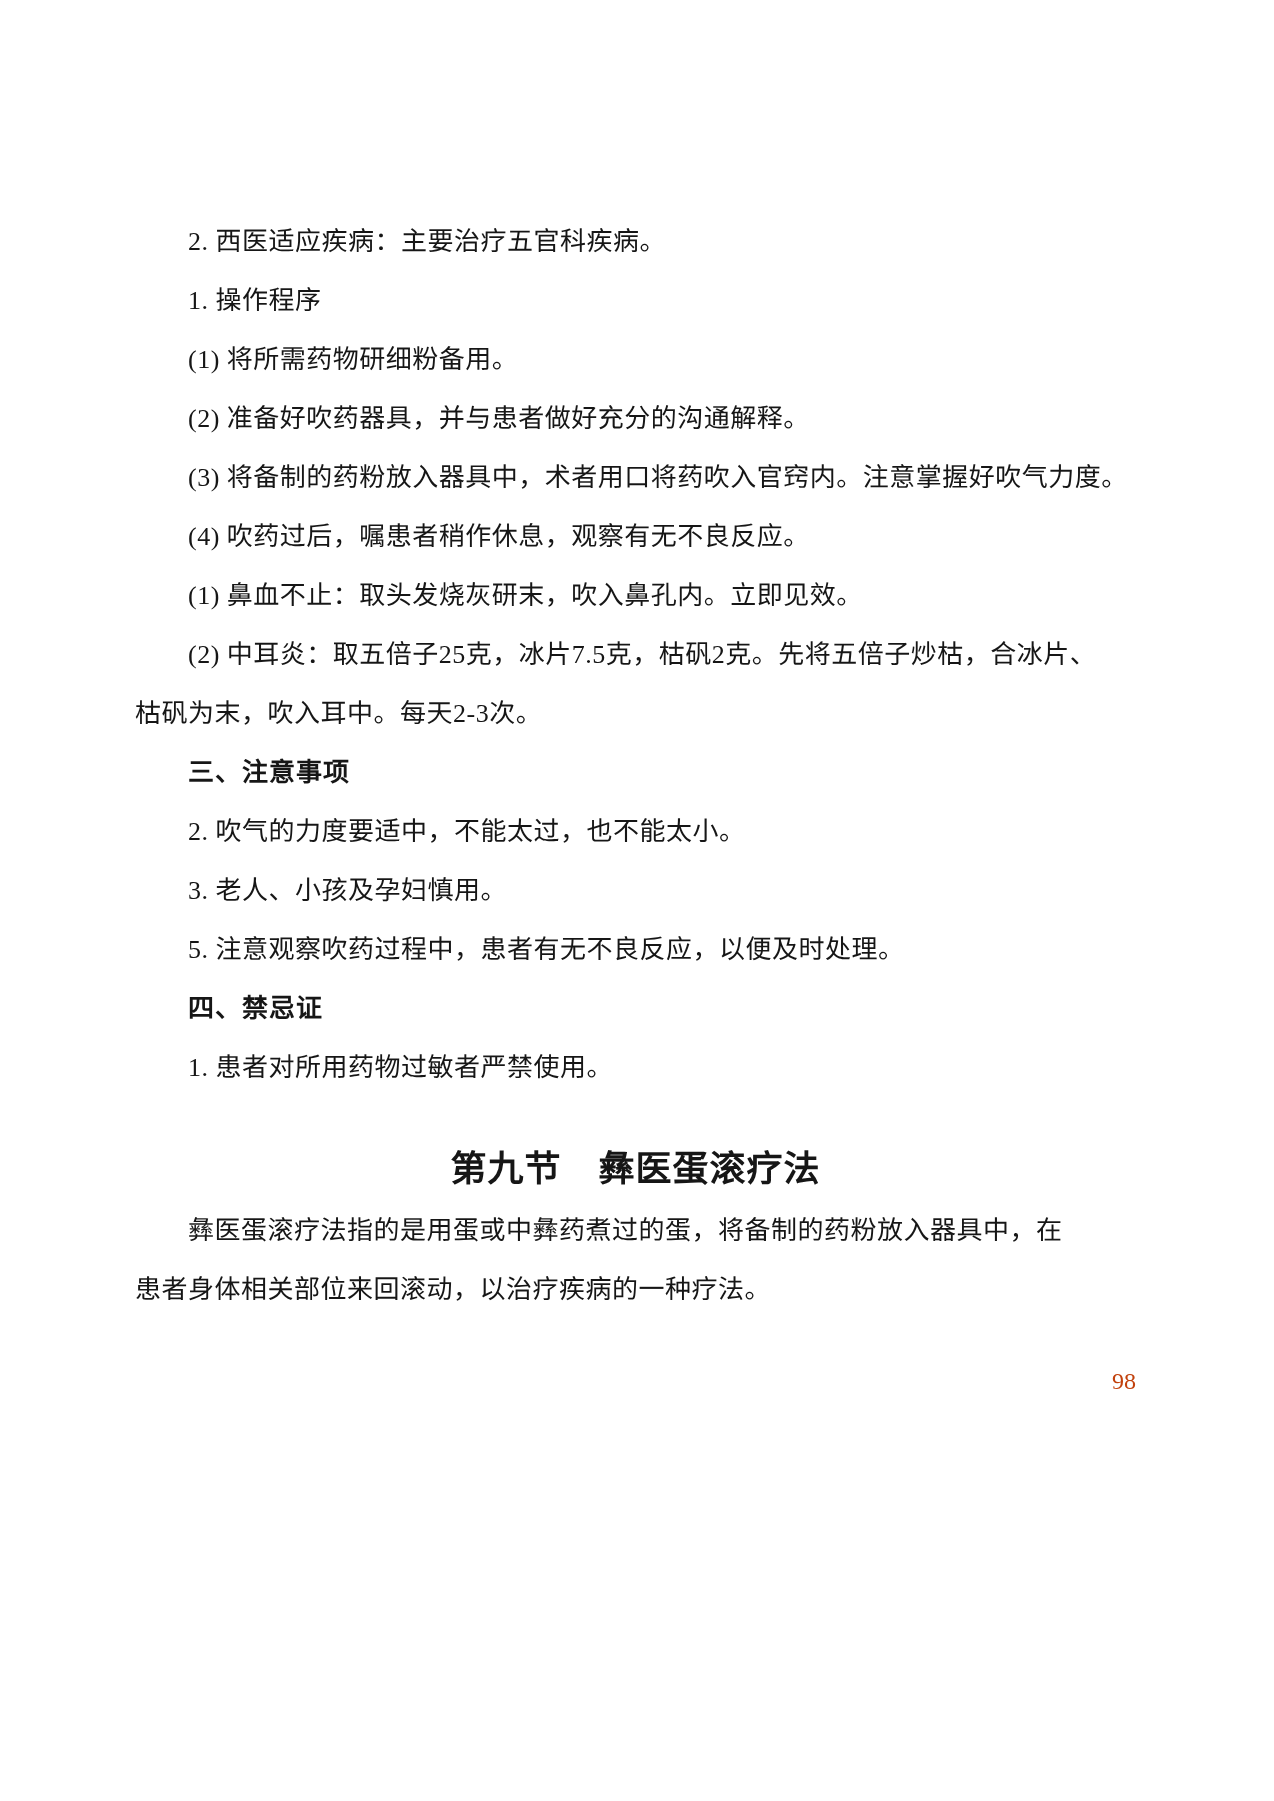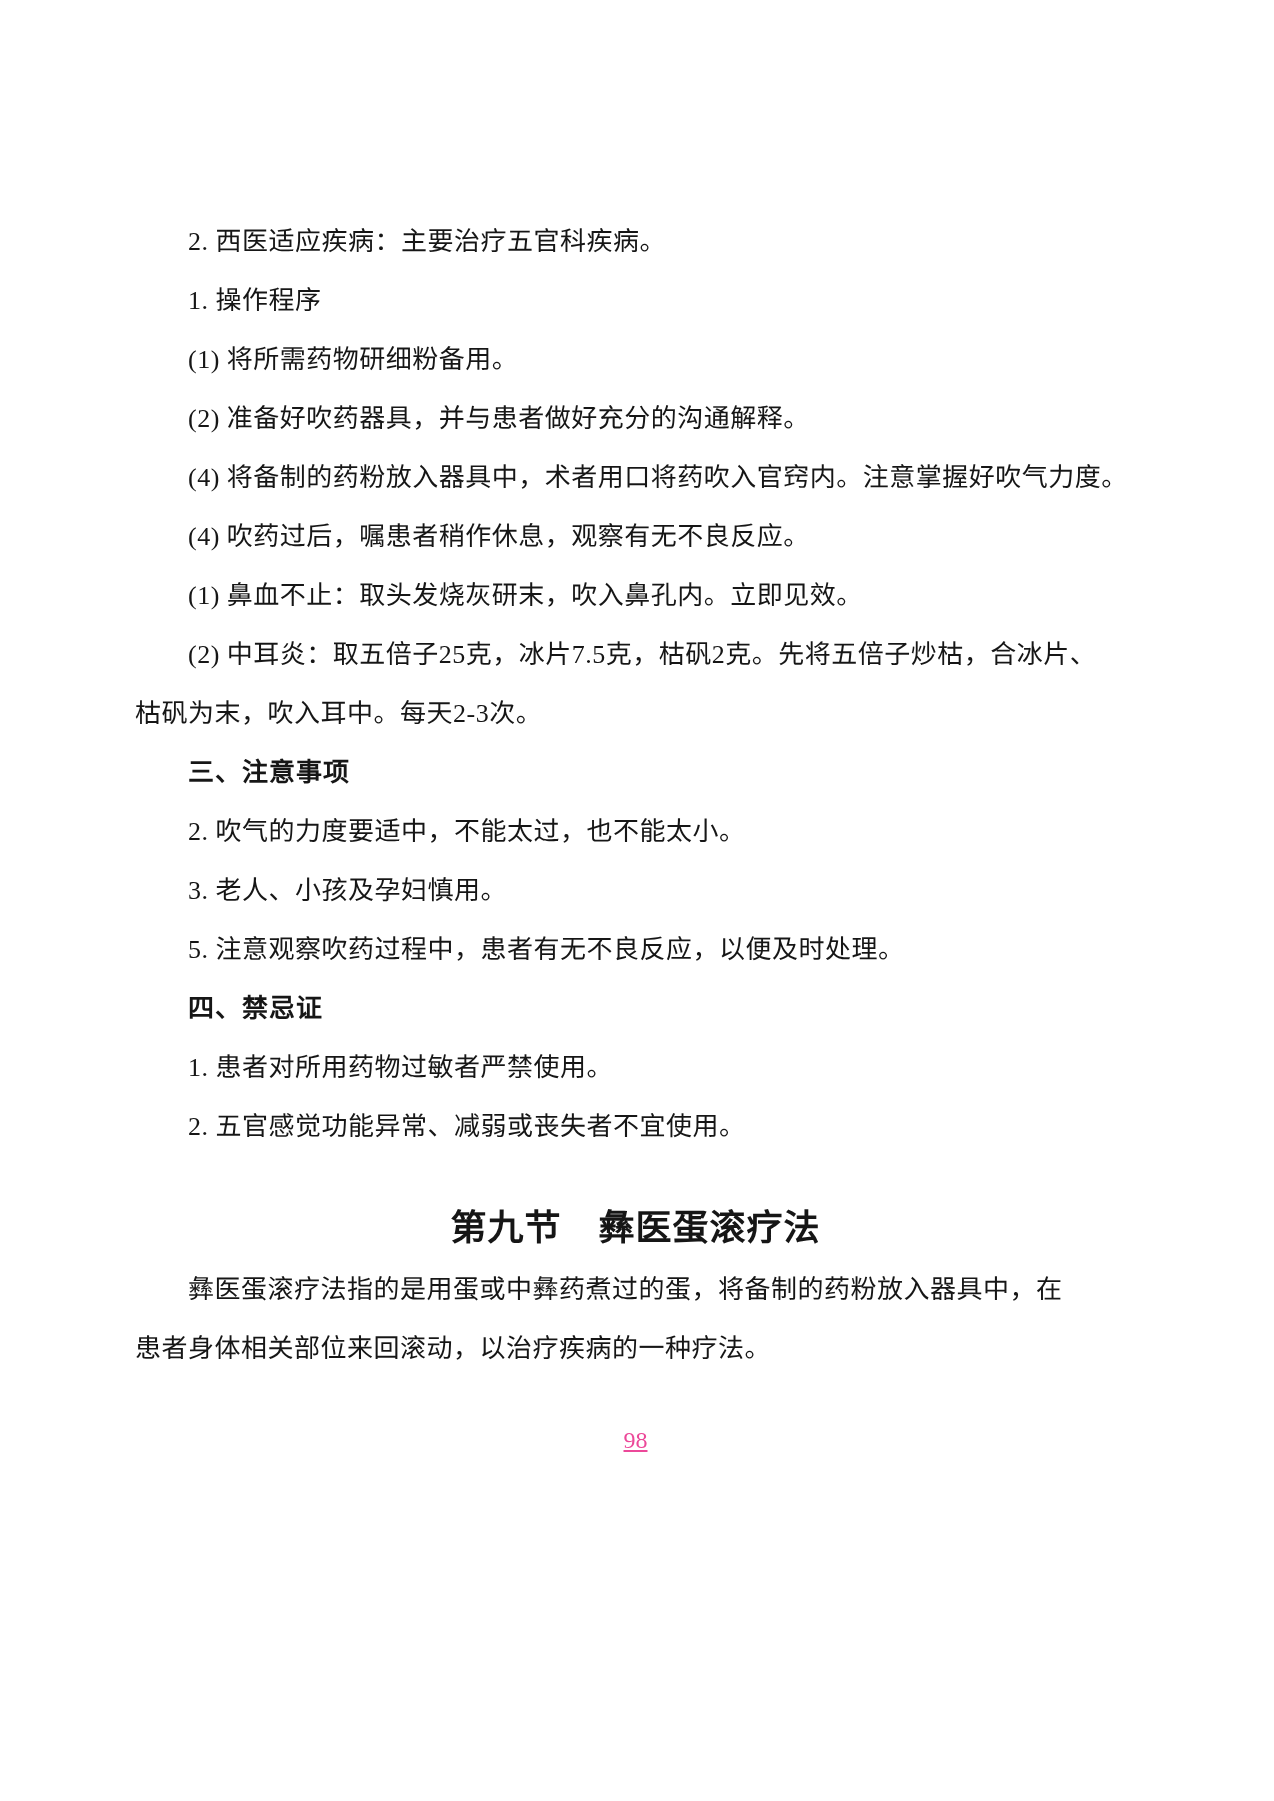--- a/index.html
+++ b/index.html
@@ -42,47 +42,45 @@
     font-weight: 700;
     font-size: 36px;
     font-family: Liberation Mono, monospace;
     letter-spacing: 1px;
     white-space: nowrap;
   }
   .page-number {
     margin-top: 33px;
     height: 59px;
     line-height: 59px;
-    text-align: center;
+    text-align: right;
     font-size: 24px;
-    color: #ec4899;
-    text-decoration: underline;
+    color: #c2410c;
   }
 </style>
 </head>
 <body>
 
 <div class="page">
 
   <p class="line indent">2. 西医适应疾病：主要治疗五官科疾病。</p>
   <p class="line indent">1. 操作程序</p>
   <p class="line indent">(1) 将所需药物研细粉备用。</p>
   <p class="line indent">(2) 准备好吹药器具，并与患者做好充分的沟通解释。</p>
-  <p class="line indent">(4) 将备制的药粉放入器具中，术者用口将药吹入官窍内。注意掌握好吹气力度。</p>
+  <p class="line indent">(3) 将备制的药粉放入器具中，术者用口将药吹入官窍内。注意掌握好吹气力度。</p>
   <p class="line indent">(4) 吹药过后，嘱患者稍作休息，观察有无不良反应。</p>
   <p class="line indent">(1) 鼻血不止：取头发烧灰研末，吹入鼻孔内。立即见效。</p>
   <p class="line indent">(2) 中耳炎：取五倍子25克，冰片7.5克，枯矾2克。先将五倍子炒枯，合冰片、</p>
   <p class="line">枯矾为末，吹入耳中。每天2-3次。</p>
   <p class="line indent bold">三、注意事项</p>
   <p class="line indent">2. 吹气的力度要适中，不能太过，也不能太小。</p>
   <p class="line indent">3. 老人、小孩及孕妇慎用。</p>
   <p class="line indent">5. 注意观察吹药过程中，患者有无不良反应，以便及时处理。</p>
   <p class="line indent bold">四、禁忌证</p>
   <p class="line indent">1. 患者对所用药物过敏者严禁使用。</p>
-  <p class="line indent">2. 五官感觉功能异常、减弱或丧失者不宜使用。</p>
 
   <div class="spacer"></div>
 
   <h2 class="chapter-title">第九节　彝医蛋滚疗法</h2>
 
   <p class="line indent">彝医蛋滚疗法指的是用蛋或中彝药煮过的蛋，将备制的药粉放入器具中，在</p>
   <p class="line">患者身体相关部位来回滚动，以治疗疾病的一种疗法。</p>
 
   <div class="page-number">98</div>
 

